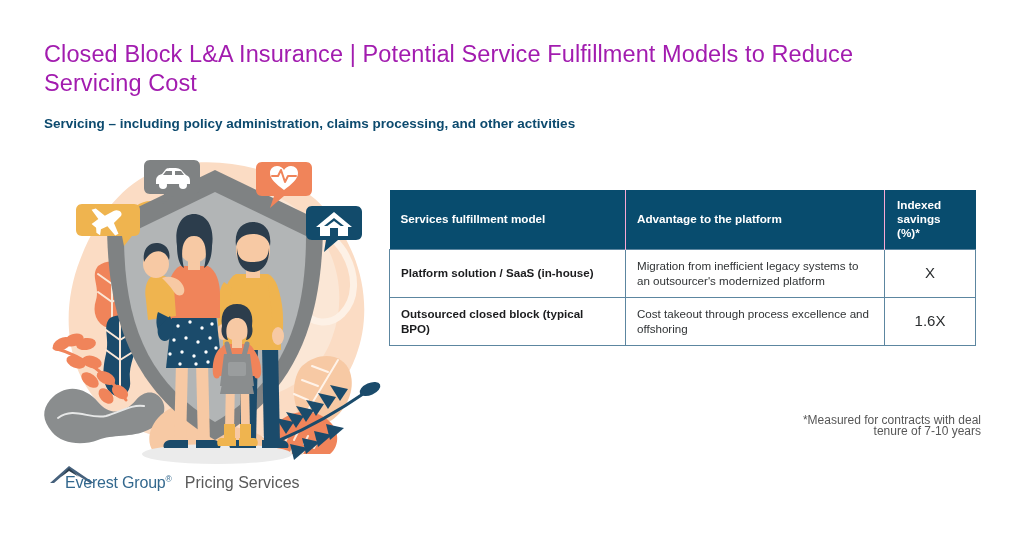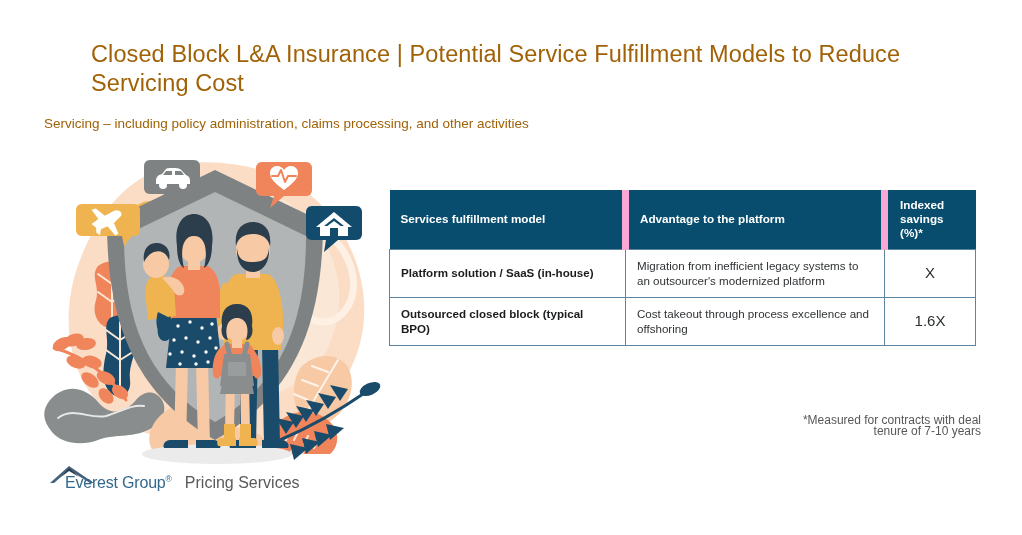--- a/index.html
+++ b/index.html
@@ -18,33 +18,32 @@
 
   
   #slide-title {
     position: absolute;
     left: 44px;
     top: 40px;
     width: 830px;
     font-size: 23.5px;
     line-height: 29px;
     font-weight: 400;
-    color: #a16207;
+    color: #a21caf;
     letter-spacing: 0.1px;
-    margin-left: 47px;
   }
   #slide-subtitle {
     position: absolute;
     left: 44px;
     top: 115px;
     width: 640px;
     font-size: 13.5px;
     line-height: 18px;
-    font-weight: 400;
-    color: #a16207;
+    font-weight: 700;
+    color: #0c4a6e;
   }
 
   
   #illustration {
     position: absolute;
     left: 40px;
     top: 148px;
     width: 350px;
     height: 325px;
   }
@@ -64,21 +63,21 @@
     text-align: left;
   }
   #models-table thead th {
     background: #084C6E;
     color: #ffffff;
     font-size: 11.7px;
     font-weight: bold;
     line-height: 14px;
     padding: 8px 10px 9px 11px;
     height: 28px;
-    border-right: 7px solid #f9a8d4;
+    border-right: 1px solid #f9a8d4;
     border-bottom: none;
   }
   #models-table thead th:last-child { border-right: none; padding-left: 12px; }
   .col-model   { width: 236px; }
   .col-adv     { width: 259px; }
   .col-savings { width: 91px; }
 
   #models-table tbody td {
     border: 1px solid #5c86a0;
     padding: 9px 10px 9px 11px;

